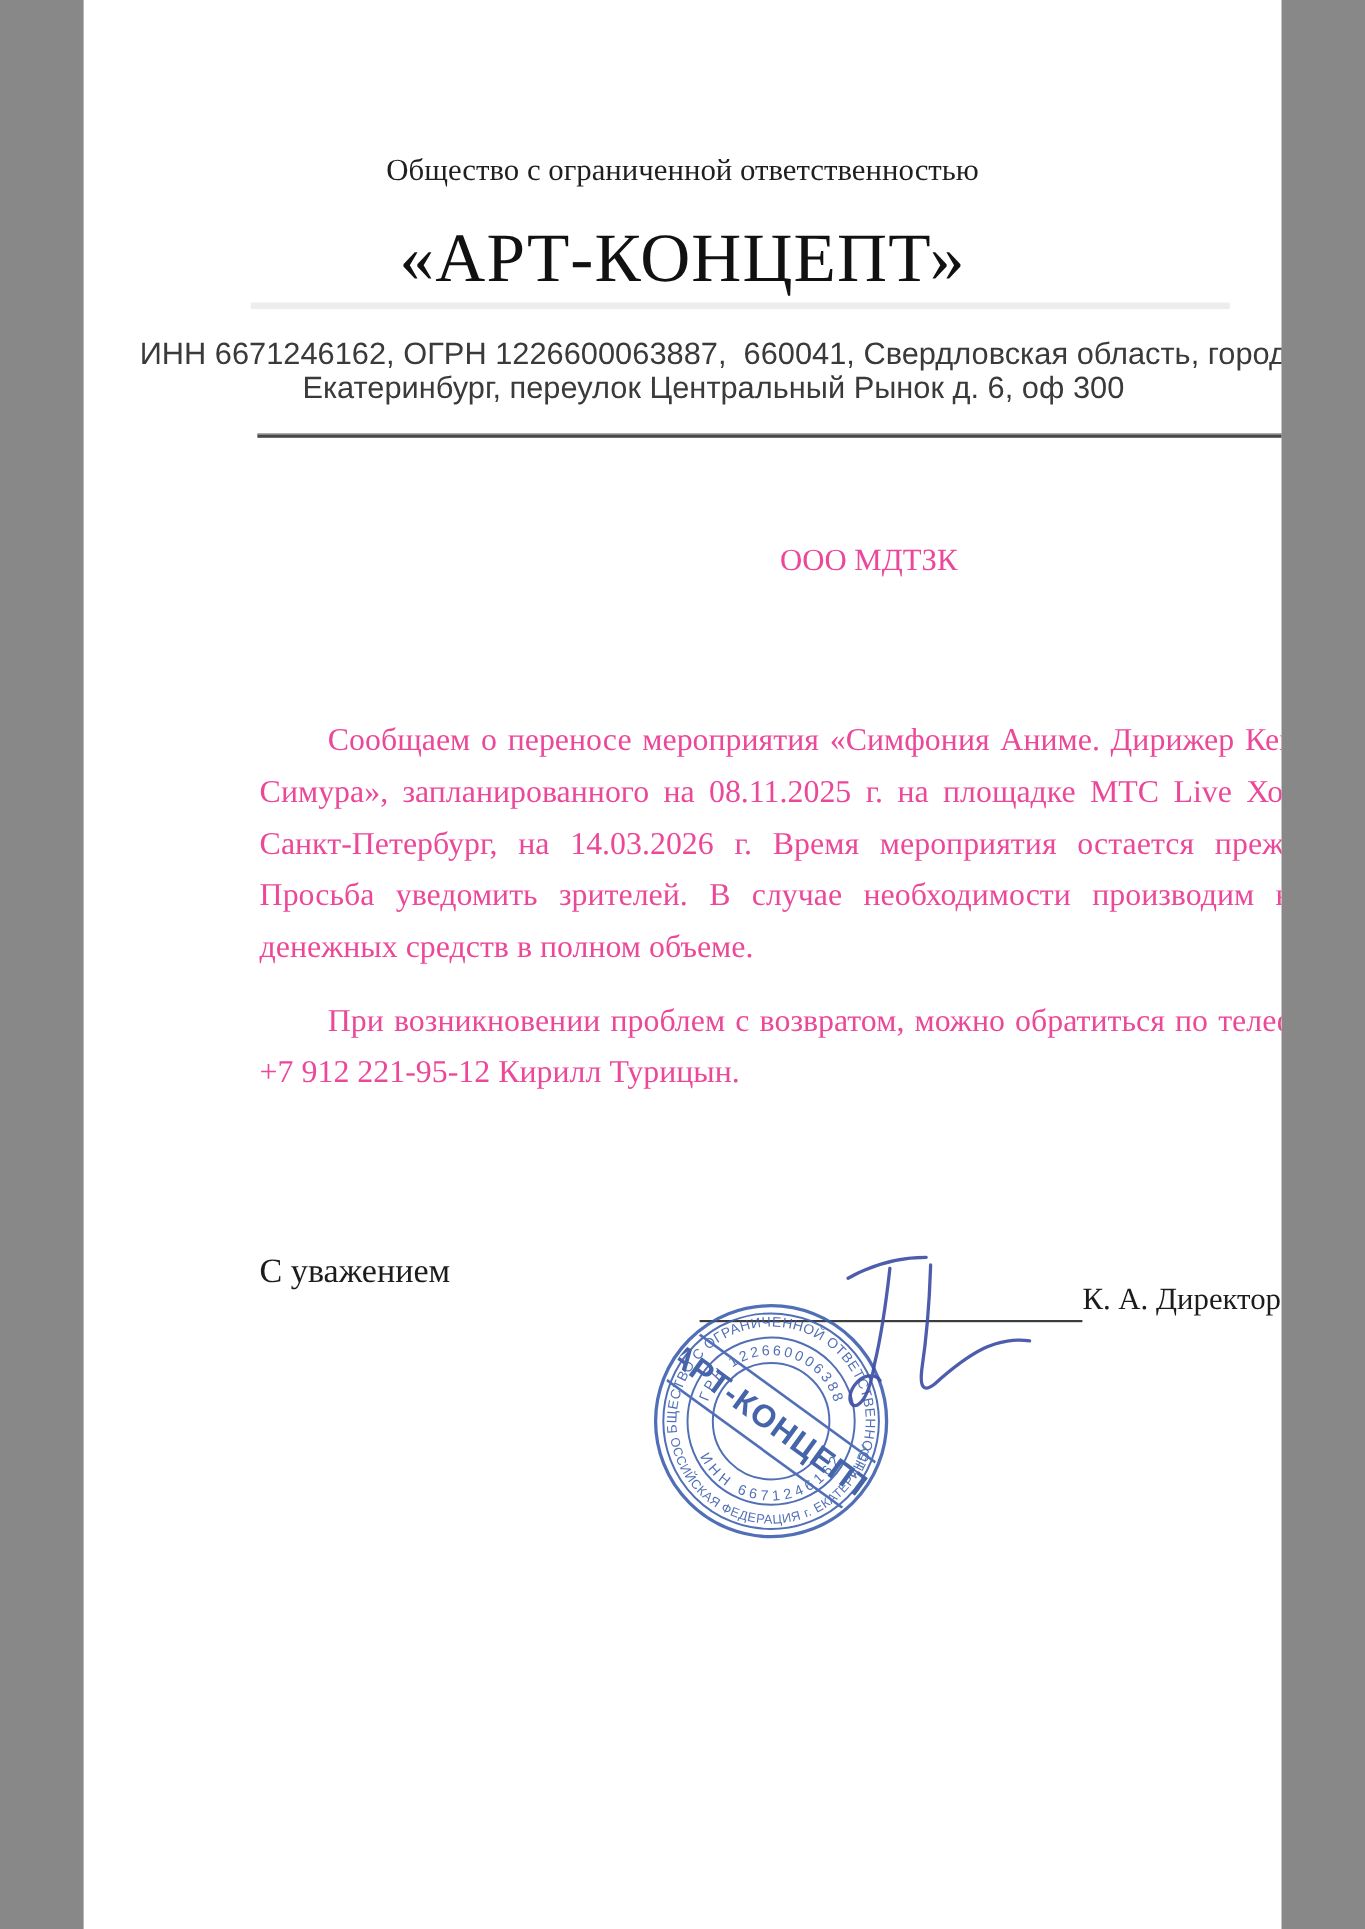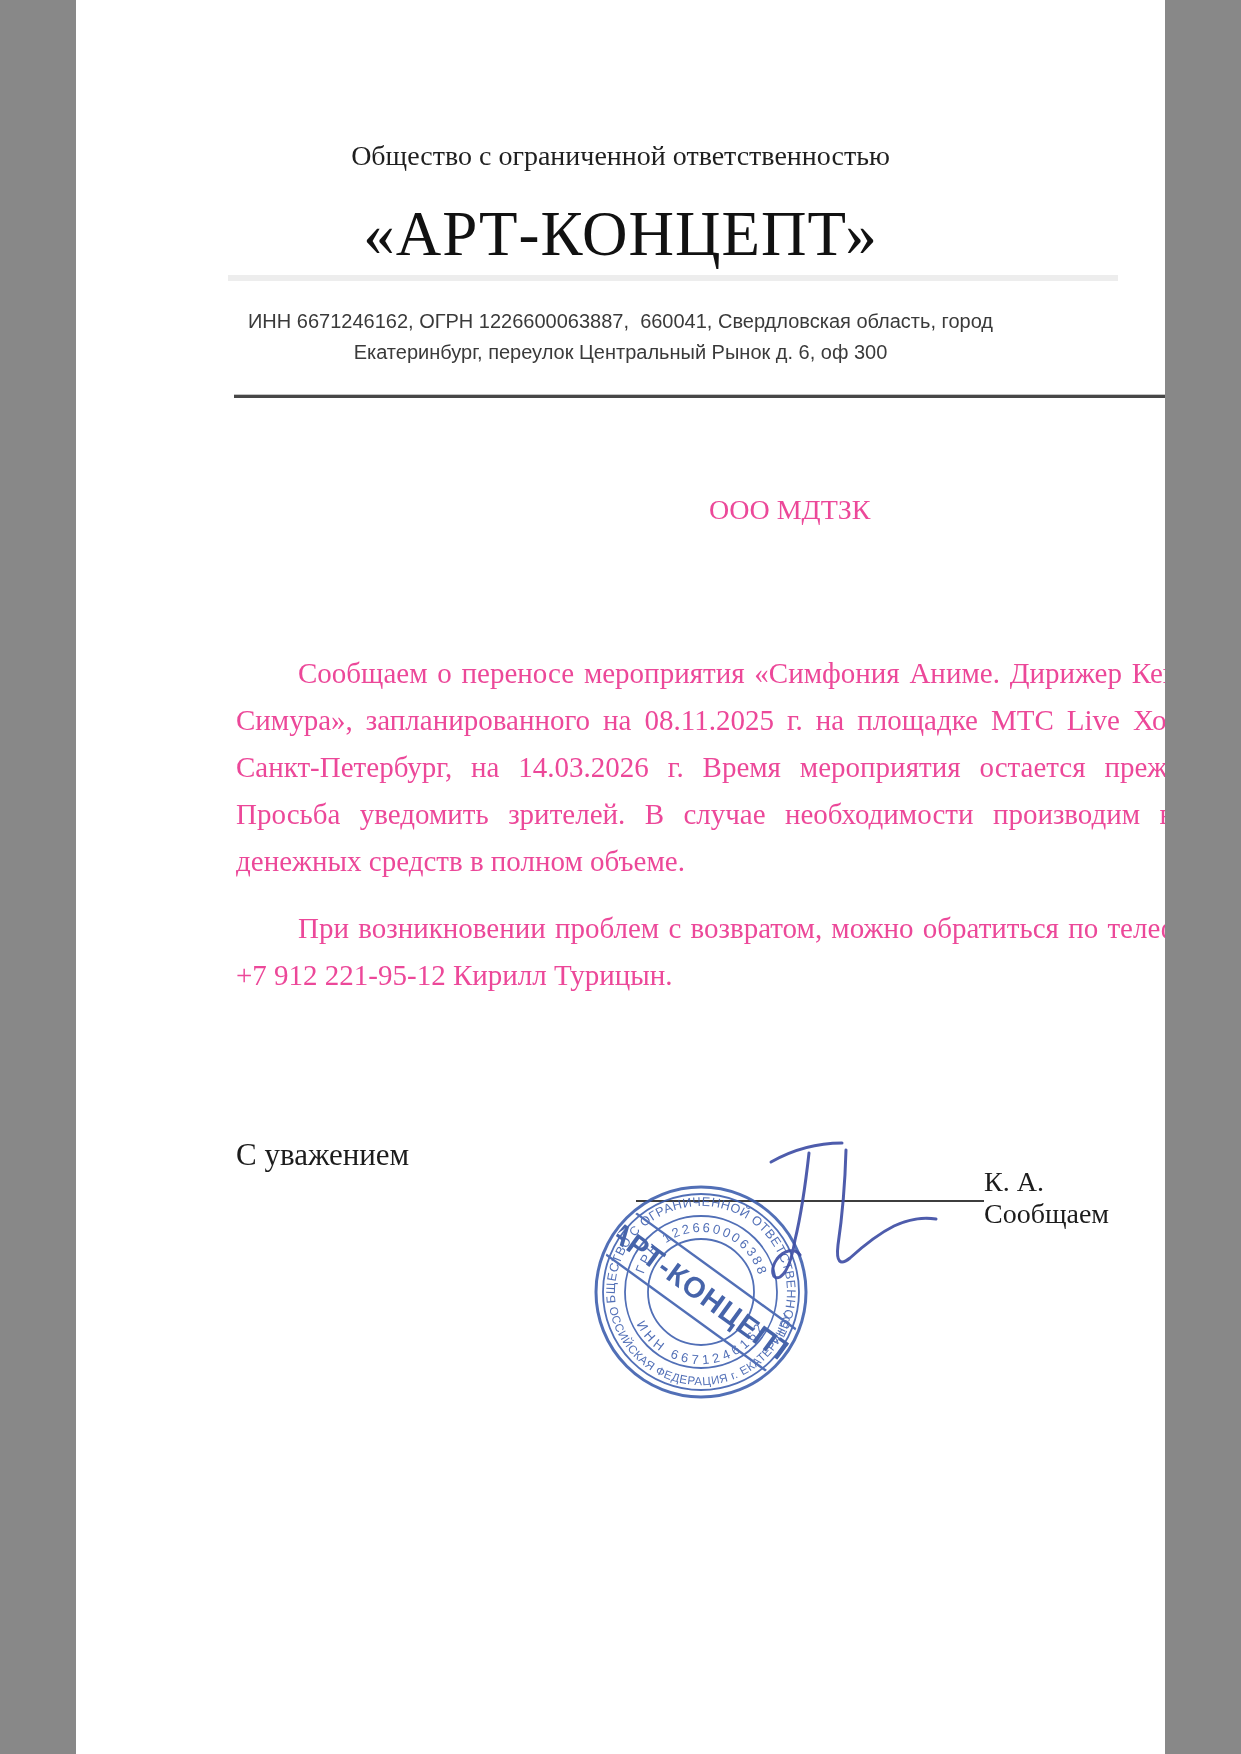--- a/index.html
+++ b/index.html
@@ -23,21 +23,21 @@
     font-size:63px;letter-spacing:1px;color:#111;
   }
   .faint-band{
     position:absolute;top:275px;left:152px;width:890px;height:6px;
     background:#ededed;
   }
   .requisites{
     position:absolute;top:306px;left:0;width:100%;
     text-align:center;
     font-family:"Liberation Sans", sans-serif;
-    font-size:20px;line-height:31px;color:#3a3a3a;
+    font-size:28px;line-height:31px;color:#3a3a3a;padding-left:28px;
   }
   .header-rule{
     position:absolute;top:394px;left:158px;width:987px;height:3px;
     background:#474747;border-top:1px solid #c4c4c4;
   }
   .recipient{
     position:absolute;top:494px;left:633px;
     font-size:28px;color:#ec4899;
   }
   .body-text{
@@ -93,21 +93,21 @@
     <p>Сообщаем о переносе мероприятия «Симфония Аниме. Дирижер Кеничи Симура», запланированного на 08.11.2025 г. на площадке МТС Live Холл г. Санкт-Петербург, на 14.03.2026 г. Время мероприятия остается прежним. Просьба уведомить зрителей. В случае необходимости производим взрат денежных средств в полном объеме.</p>
     <p>При возникновении проблем с возвратом, можно обратиться по телефону +7 912 221-95-12 Кирилл Турицын.</p>
   </div>
 
   <div class="signoff">
     <div>С уважением</div>
   </div>
 
   <div class="sig-line"></div>
 
-  <div class="sig-name">К. А. Сообщаем</div>
+  <div class="sig-name">К. А. Директор</div>
 
   <svg class="stamp" viewBox="0 0 230 230" xmlns="http://www.w3.org/2000/svg">
     <defs>
       <clipPath id="stampClip">
           <circle cx="115" cy="115" r="102"></circle>
         </clipPath>
       <path id="arcOuterTop" d="M 29.3,122.5 A 86,86 0 1 1 185.4,164.3" fill="none"></path>
       <path id="arcOuterBottom" d="M 24,134.3 A 93,93 0 0 0 206,134.3" fill="none"></path>
       <path id="arcOgrn" d="M 56.3,102.5 A 60,60 0 0 1 173.7,102.5" fill="none"></path>
       <path id="arcInn" d="M 47.3,139.6 A 72,72 0 0 0 182.7,139.6" fill="none"></path>

